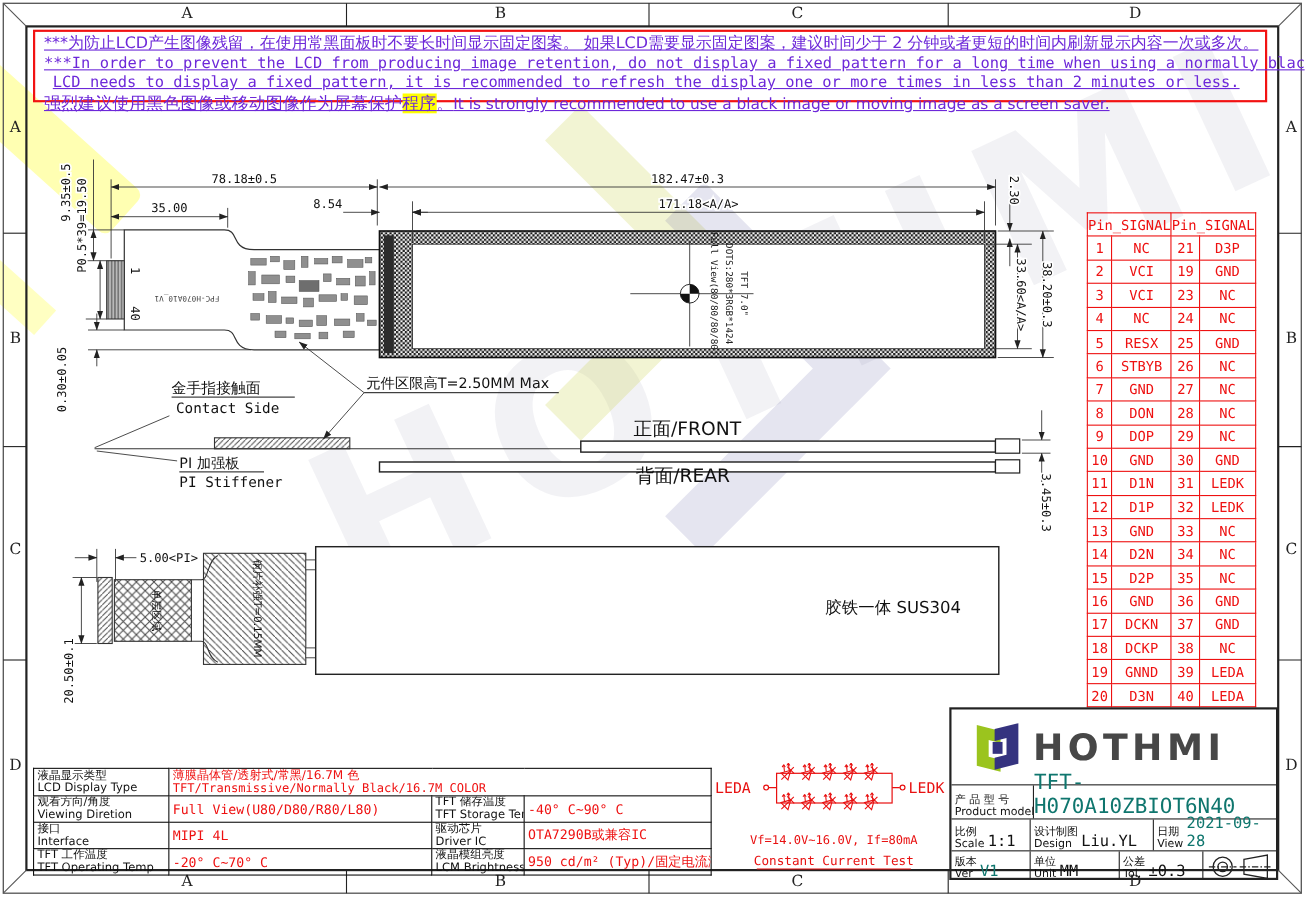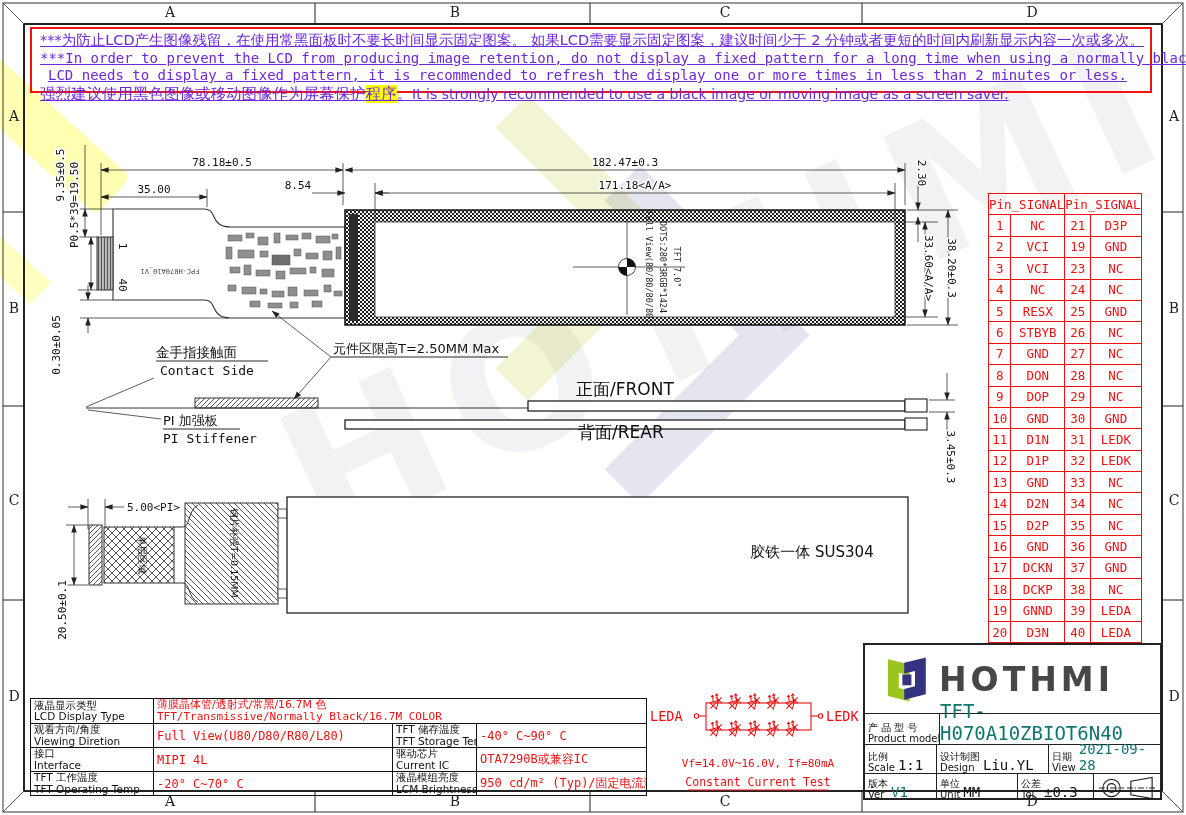--- a/index.html
+++ b/index.html
@@ -507,21 +507,21 @@
     <td class="val">-40° C~90° C</td>
   </tr>
   <tr style="height:18px">
     <td class="lbl">
           <div>接口</div>
           <div>Interface</div>
         </td>
     <td class="val">MIPI 4L</td>
     <td class="lbl">
           <div>驱动芯片</div>
-          <div>Current IC</div>
+          <div>Driver IC</div>
         </td>
     <td class="val zhv">OTA7290B或兼容IC</td>
   </tr>
   <tr style="height:18px">
     <td class="lbl">
           <div>TFT 工作温度</div>
           <div>TFT Operating Temp</div>
         </td>
     <td class="val">-20° C~70° C</td>
     <td class="lbl">

